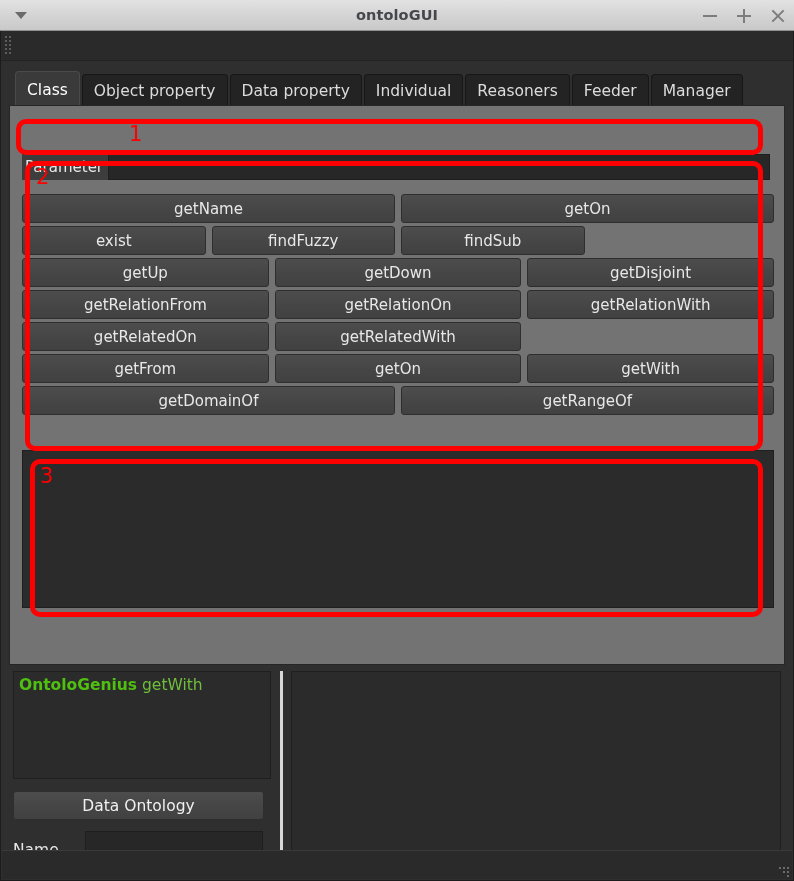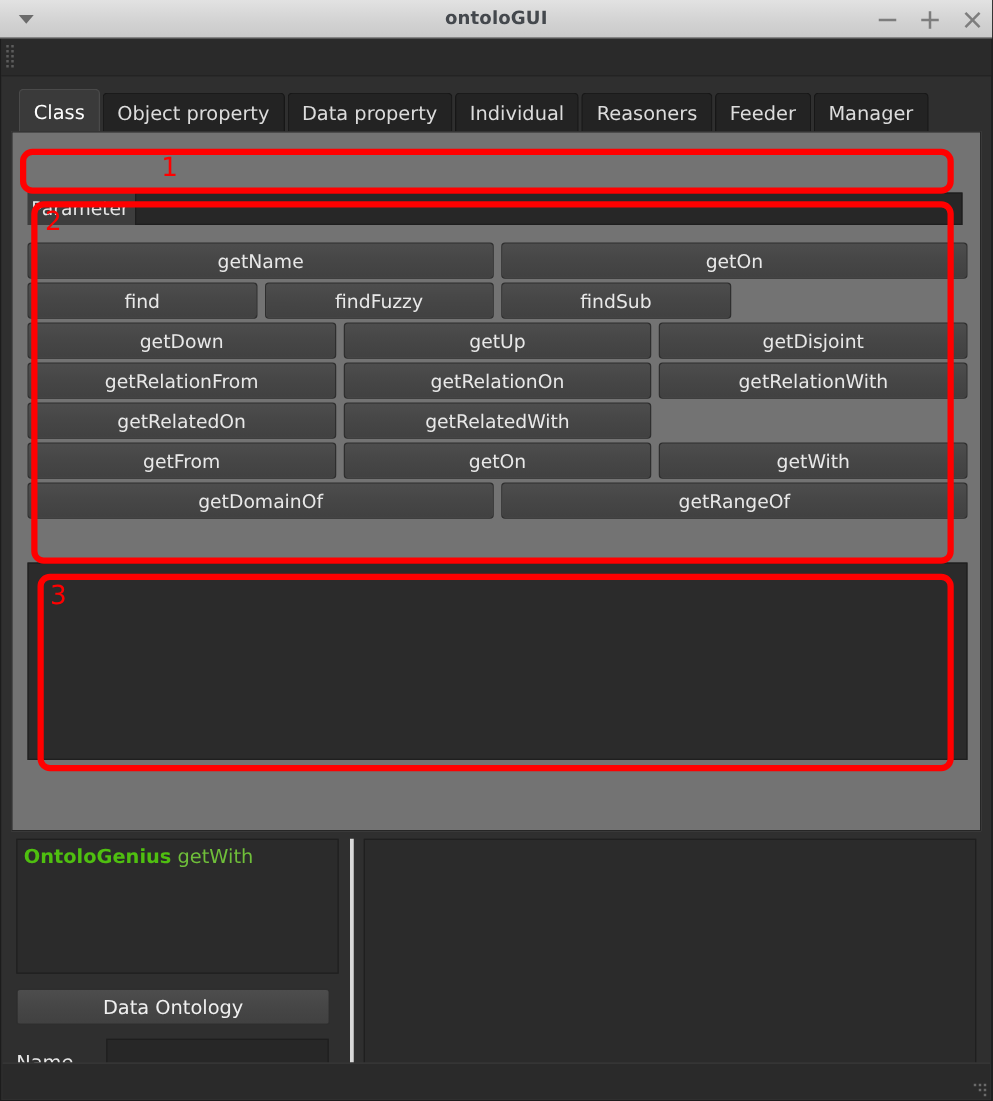--- a/index.html
+++ b/index.html
@@ -436,27 +436,27 @@
         <div class="param-label">Parameter</div>
         <input class="param-input" type="text" value="" style="">
       </div>
 
       <div class="btn-grid" id="btn-grid">
           <div class="btn-row cols2">
             <div class="gbtn">getName</div>
             <div class="gbtn">getOn</div>
           </div>
           <div class="btn-row cols4">
-            <div class="gbtn">find</div>
+            <div class="gbtn">exist</div>
             <div class="gbtn">findFuzzy</div>
             <div class="gbtn">findSub</div>
           </div>
           <div class="btn-row cols3">
+            <div class="gbtn">getUp</div>
             <div class="gbtn">getDown</div>
-            <div class="gbtn">getUp</div>
             <div class="gbtn">getDisjoint</div>
           </div>
           <div class="btn-row cols3">
             <div class="gbtn">getRelationFrom</div>
             <div class="gbtn">getRelationOn</div>
             <div class="gbtn">getRelationWith</div>
           </div>
           <div class="btn-row cols3">
             <div class="gbtn">getRelatedOn</div>
             <div class="gbtn">getRelatedWith</div>

